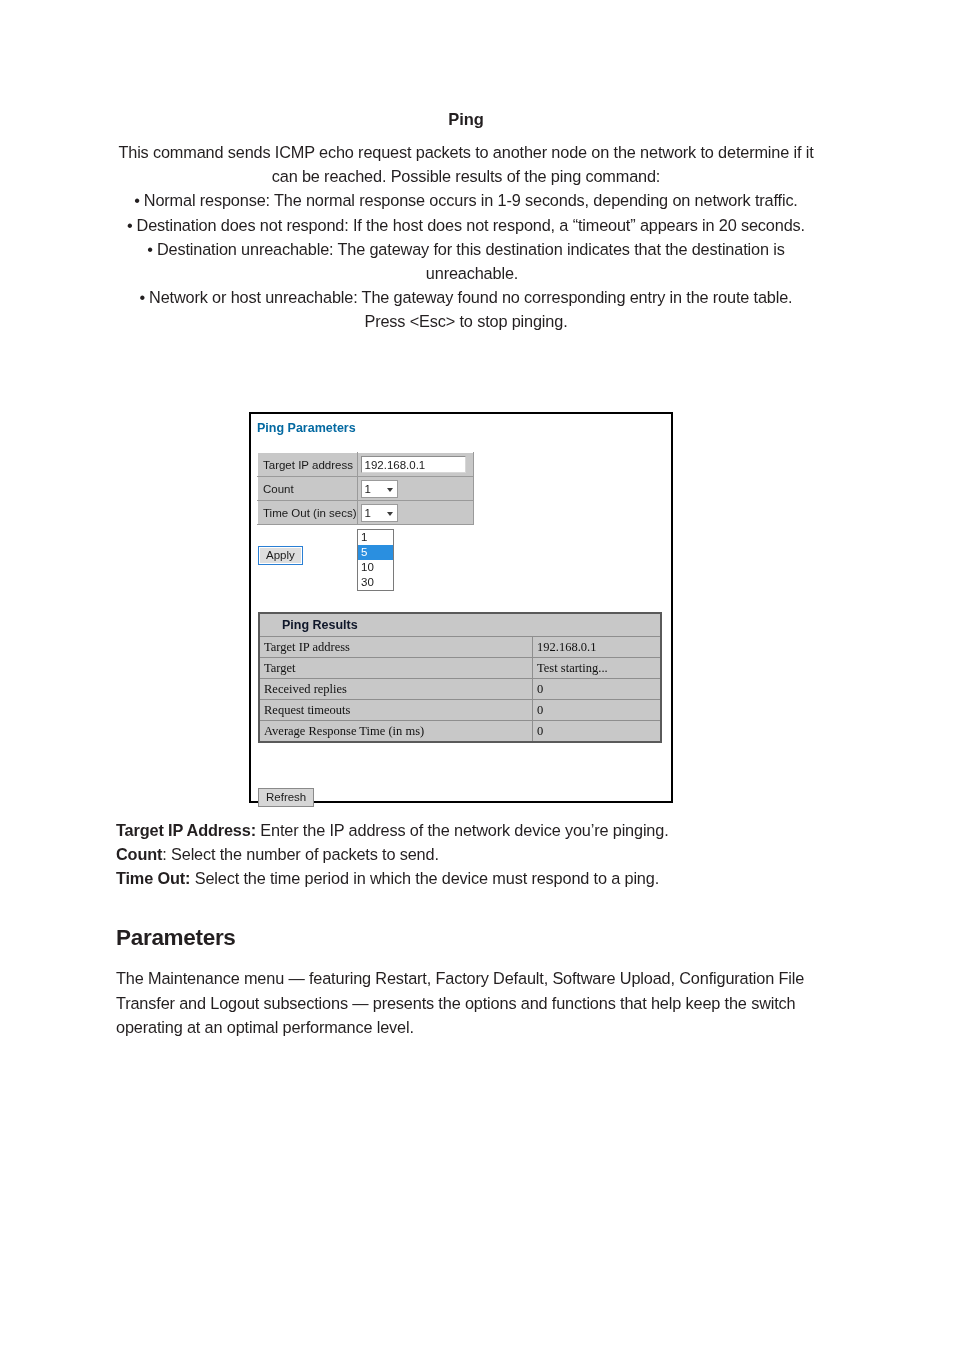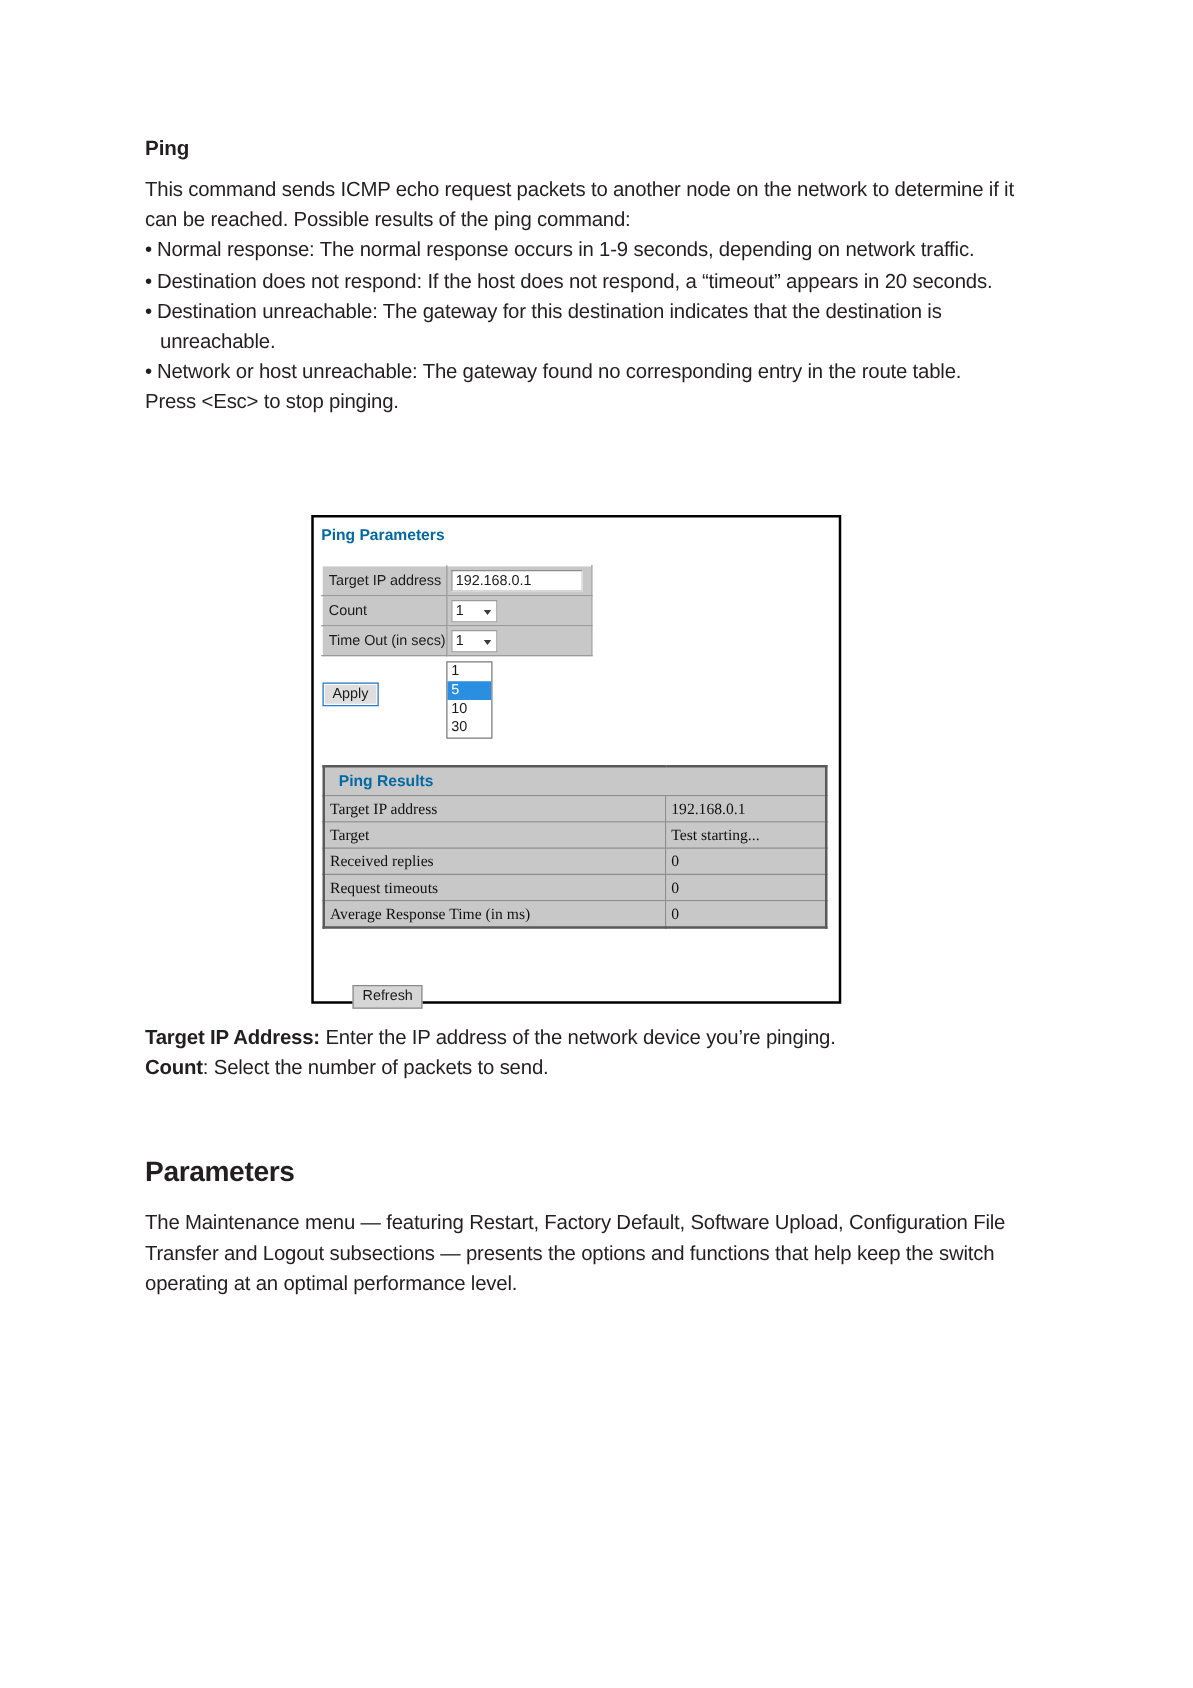--- a/index.html
+++ b/index.html
@@ -22,20 +22,21 @@
     width: 954px;
     height: 1350px;
   }
 
   
   .content {
     position: absolute;
     left: 116px;
     top: 110px;
     width: 700px;
+    text-align: center;
   }
 
   .h-sub {
     font-size: 16.5px;
     font-weight: bold;
     letter-spacing: -0.1px;
     margin: 0 0 11px 0;
     color: #231f20;
   }
 
@@ -199,21 +200,20 @@
     left: 7px;
     top: 132px;
     border: 1px solid #2a7fd4;
     box-shadow: 0 0 0 1px #ffffff inset;
     background: #dedede;
   }
   #refresh-button {
     left: 7px;
     top: 374px;
     background: #d6d6d6;
-    margin-left: 24px;
   }
 
   
   .results-table {
     position: absolute;
     left: 7px;
     top: 198px;
     width: 404px;
     border-collapse: collapse;
     font-size: 11.5px;
@@ -228,23 +228,23 @@
     height: 20px;
     padding: 0 0 0 4px;
     vertical-align: middle;
     font-family: "Liberation Serif", serif;
     font-size: 12.5px;
   }
   .results-table td.hdr {
     font-family: "Liberation Sans", sans-serif;
     font-weight: bold;
     font-size: 12.5px;
-    color: #0369a1;
+    color: #0f172a;
     height: 22px;
-    padding-left: 11px;
+    padding-left: 22px;
   }
   .results-table td.k { width: 275px; }
   .results-table td.v { width: 125px; }
 
   
   .defs {
     position: absolute;
     left: 116px;
     top: 818px;
     width: 720px;
@@ -370,20 +370,21 @@
         </table>
 
       <button class="btn" id="refresh-button">Refresh</button>
 
     </div>
   </div>
 
   <div class="defs">
     <div class="line"><b>Target IP Address:</b><span> Enter the IP address of the network device you’re pinging.</span></div>
     <div class="line"><b>Count</b><span>: Select the number of packets to send.</span></div>
+    <div class="line"><b>Time Out:</b><span> Select the time period in which the device must respond to a ping.</span></div>
   </div>
 
   <h1 class="h-main">Parameters</h1>
 
   <p class="maint-para">The Maintenance menu — featuring Restart, Factory Default, Software Upload, Configuration File Transfer and Logout subsections — presents the options and functions that help keep the switch operating at an optimal performance level.</p>
 
   <div class="footer">
 
     
 

